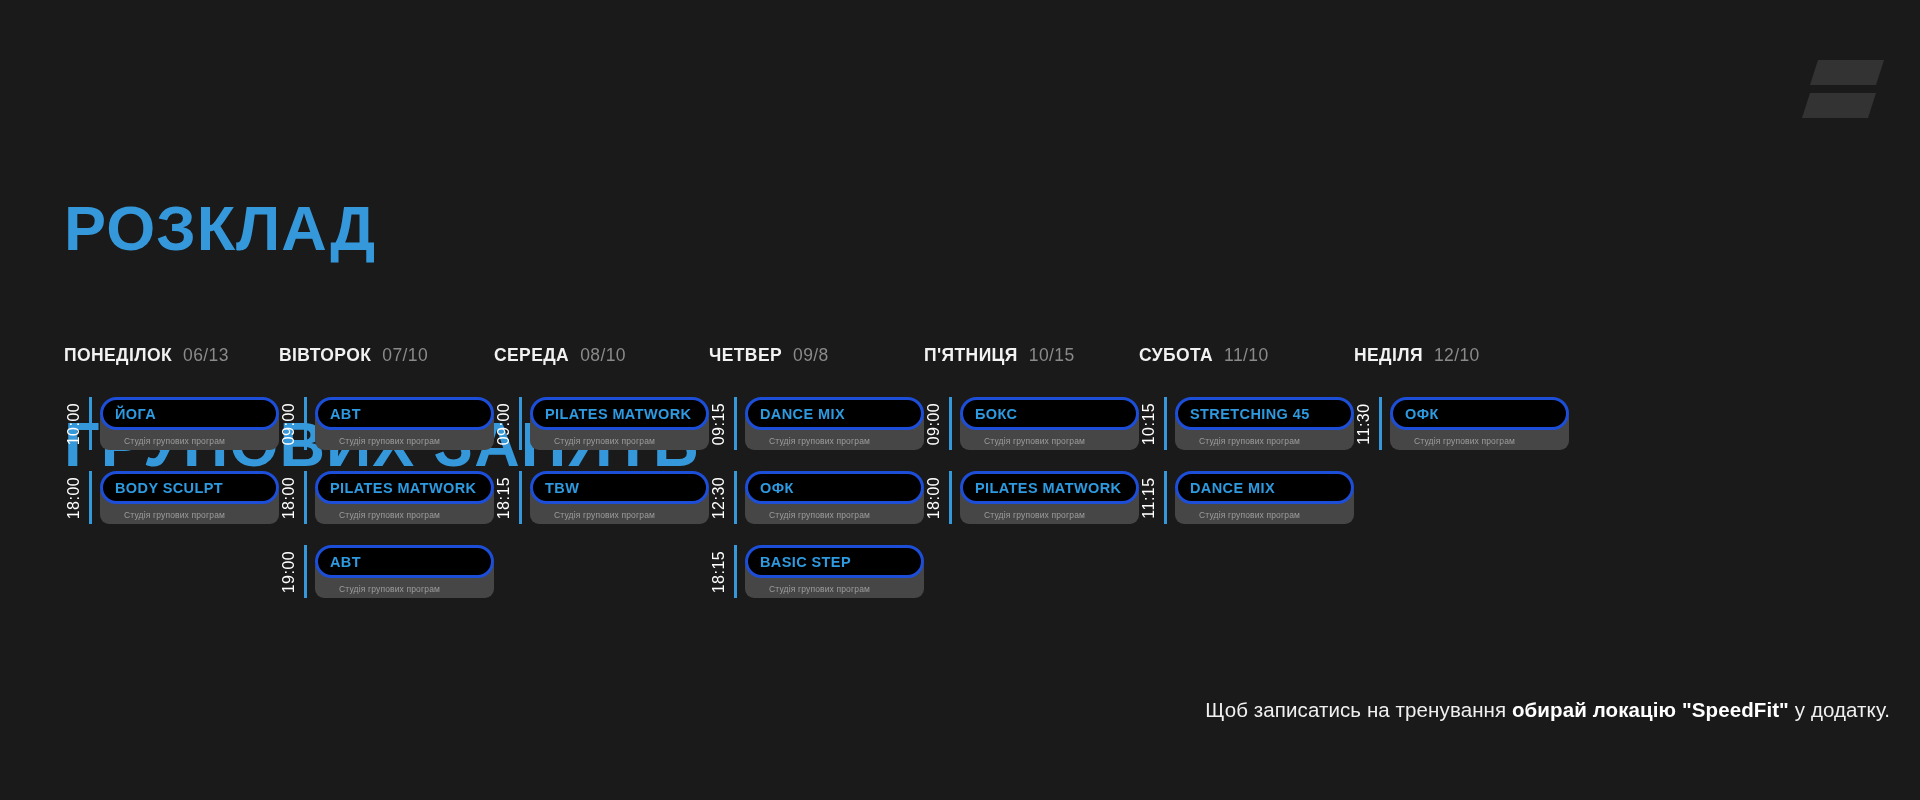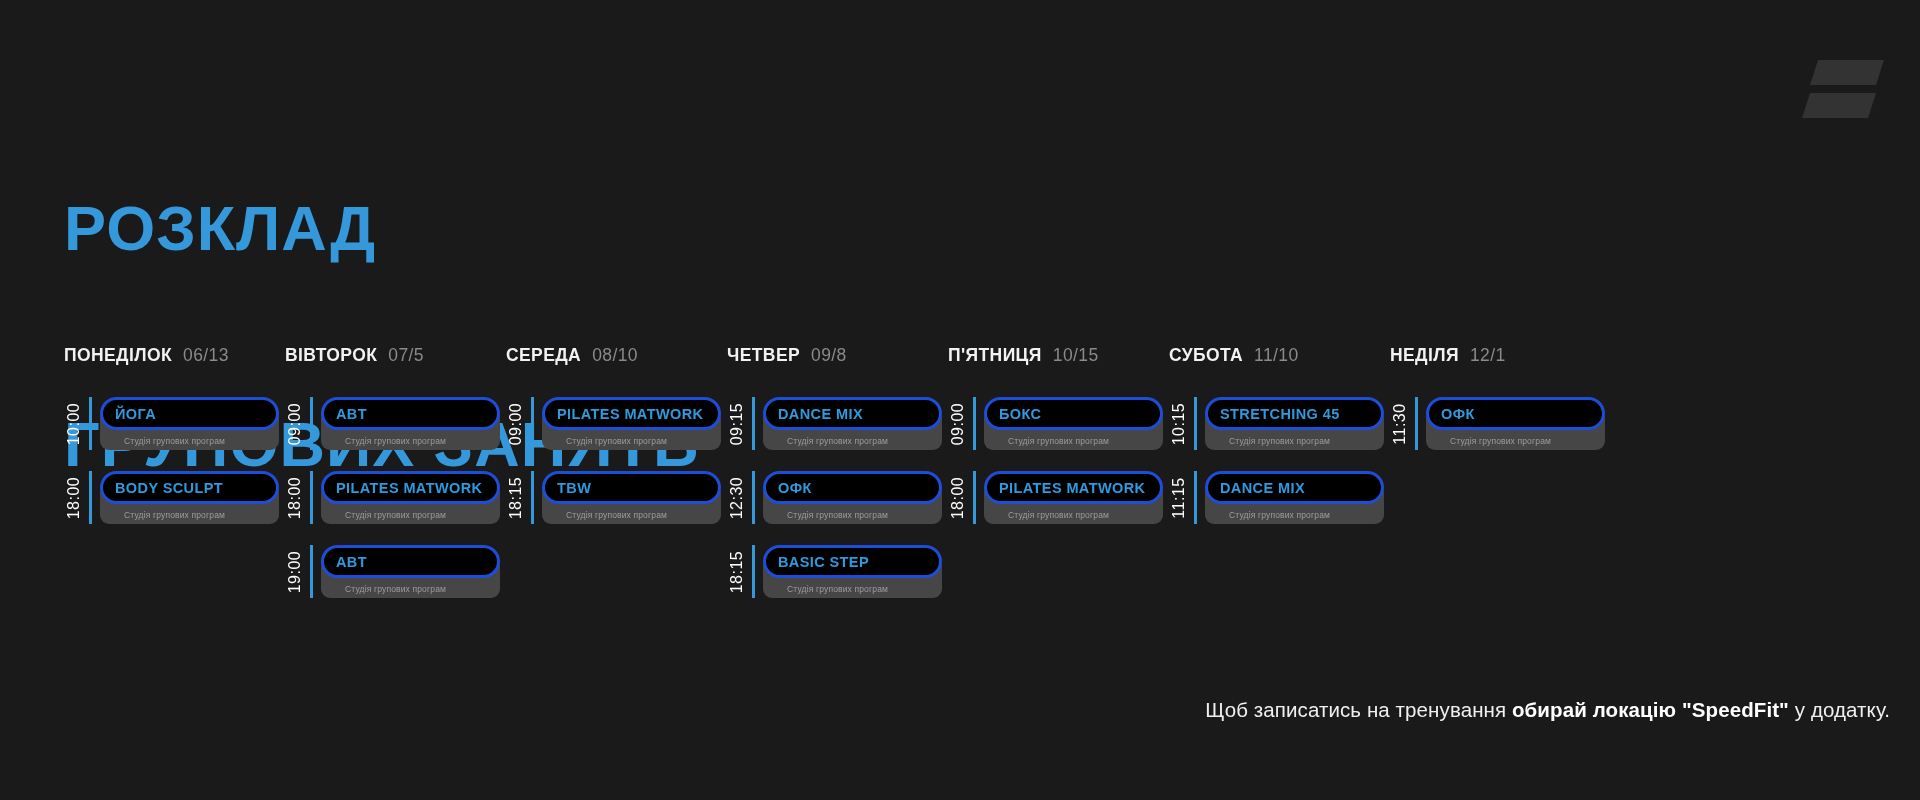--- a/index.html
+++ b/index.html
@@ -27,21 +27,21 @@
 
   
   .logo { position:absolute; right:30px; top:58px; width:98px; height:62px; }
   .logo svg { display:block; width:100%; height:100%; }
 
   
   .week {
     position:absolute; left:64px; top:345px;
     width:1800px;
     display:flex;
-    gap:6px;
+    gap:0px;
   }
   .day-col { width:215px; flex:0 0 215px; }
 
   .day-head {
     display:flex; align-items:baseline; gap:11px;
     height:26px; margin-bottom:26px;
     white-space:nowrap;
   }
   .day-name {
     color:#f2f2f2; font-size:17.5px; font-weight:bold;
@@ -155,21 +155,21 @@
               <div class="pill">
                 <span>BODY SCULPT</span>
               </div>
             </div>
           </div>
         </div>
       </div>
       <div class="day-col">
         <div class="day-head">
           <span class="day-name">ВІВТОРОК</span>
-          <span class="day-date">07/5</span>
+          <span class="day-date">07/10</span>
         </div>
         <div class="classes">
           <div class="class-card">
             <div class="time">
               <span>09:00</span>
             </div>
             <div class="accent"></div>
             <div class="card-body">
               <div class="sub-bar">
                 <span>Студія групових програм</span>
@@ -363,21 +363,21 @@
               <div class="pill">
                 <span>DANCE MIX</span>
               </div>
             </div>
           </div>
         </div>
       </div>
       <div class="day-col">
         <div class="day-head">
           <span class="day-name">НЕДІЛЯ</span>
-          <span class="day-date">12/1</span>
+          <span class="day-date">12/10</span>
         </div>
         <div class="classes">
           <div class="class-card">
             <div class="time">
               <span>11:30</span>
             </div>
             <div class="accent"></div>
             <div class="card-body">
               <div class="sub-bar">
                 <span>Студія групових програм</span>

